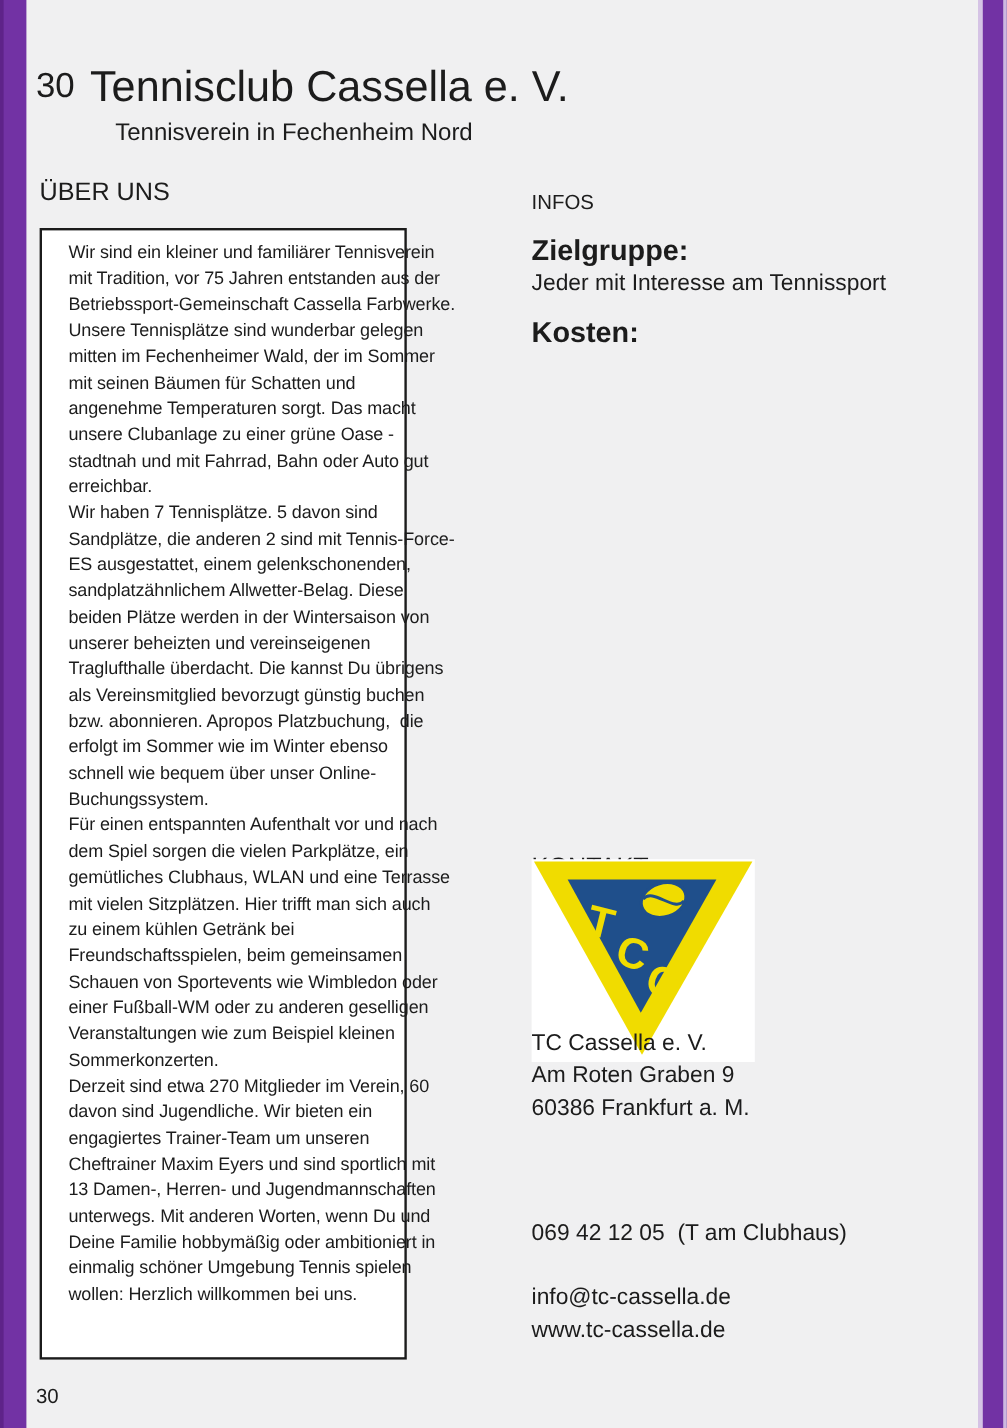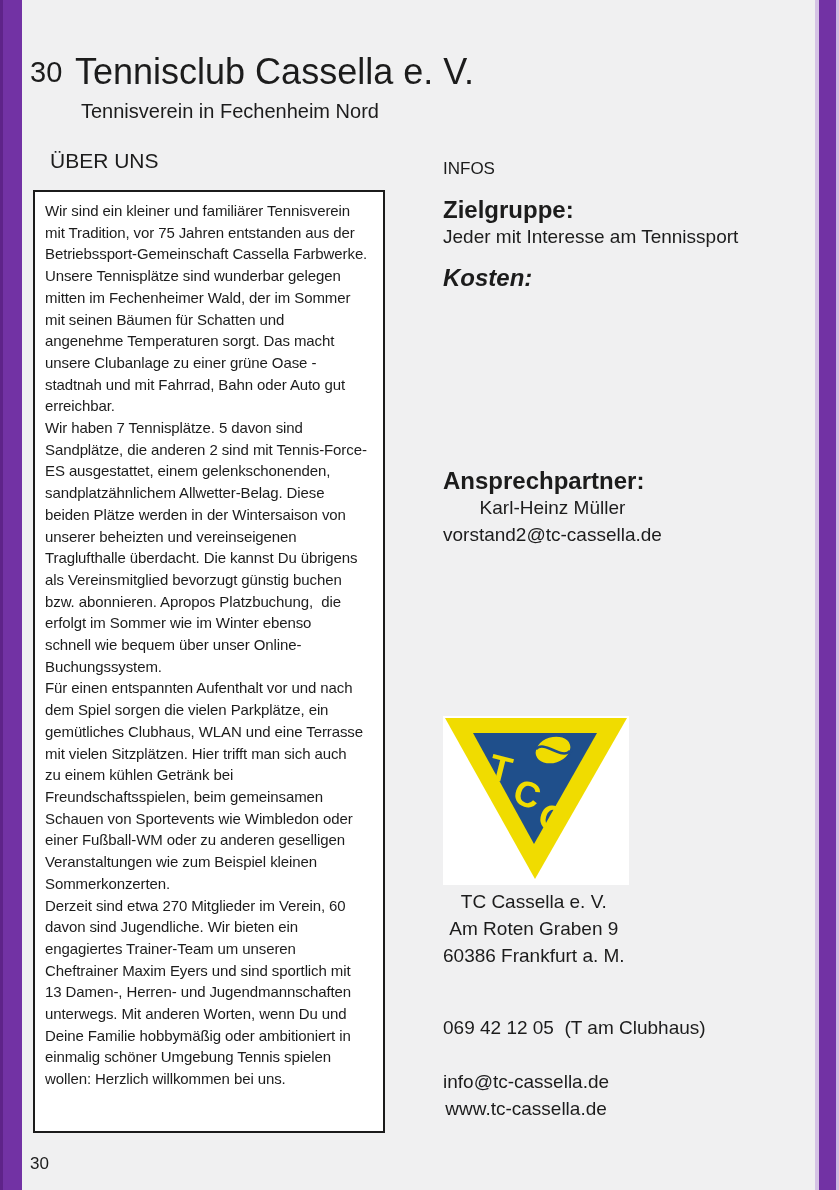--- a/index.html
+++ b/index.html
@@ -21,46 +21,46 @@
   .stripe-right {
     position:absolute; right:0; top:0; bottom:0; width:24px;
     background:#7232a4;
     border-left:4px solid #d5c3e5;
     border-right:3px solid #cdb9e0;
     box-sizing:border-box;
   }
   .abs { position:absolute; }
   .page-index { left:30px; top:55px; font-size:29px; line-height:34px; }
   .page-title { left:75px; top:55px; font-size:36px; line-height:34px; }
-  .page-subtitle { left:81px; top:99px; font-size:20px; line-height:24px; }
+  .page-subtitle { left:96px; top:99px; font-size:20px; line-height:24px; }
   .section-heading { font-size:21px; line-height:25px; }
-  .about-heading { left:50px; top:148px; }
+  .about-heading { left:33px; top:148px; }
   .about-box {
-    left:33px; top:190px; width:352px; height:943px;
+    left:33px; top:190px; width:306px; height:943px;
     background:#ffffff;
     border:2px solid #1b1b1b;
     box-sizing:border-box;
-    padding:8px 10px;
+    padding:8px 22px;
   }
   .about-text {
     font-size:15px;
     line-height:21.7px;
     white-space:pre;
     letter-spacing:-0.1px;
   }
   .right-col { left:443px; }
   .infos-heading { top:156px; font-size:17px; }
   .info-label { font-weight:bold; font-size:24px; line-height:27px; }
-  .info-text  { font-size:19px; line-height:27px; white-space:pre;text-align:center; }
+  .info-text  { font-size:19px; line-height:27px; white-space:pre; }
   .grp-zielgruppe { top:196px; }
-  .grp-kosten { top:264px;font-style:italic; }
+  .grp-kosten { top:264px; }
   .grp-ansprech { top:467px; }
   .kontakt-heading { top:710px; font-size:21px; }
   .logo-wrap { left:443px; top:716px; width:186px; height:169px; background:#ffffff; }
-  .address-text { top:888px; }
+  .address-text { top:856px; }
   .phone-text { top:1014px; }
   .email-web-text { top:1068px; }
   .page-number { left:30px; top:1154px; font-size:17px; }
 </style>
 </head>
 <body>
 
 <div class="page">
 
   <div class="stripe-left"></div>
@@ -119,25 +119,20 @@
 
   <div class="abs right-col grp-zielgruppe">
     <div class="info-label">Zielgruppe:</div>
     <div class="info-text">Jeder mit Interesse am Tennissport</div>
   </div>
 
   <div class="abs right-col grp-kosten">
     <div class="info-label">Kosten:</div>
   </div>
 
-  <div class="abs right-col grp-ansprech">
-    <div class="info-label">Ansprechpartner:</div>
-    <div class="info-text">Karl-Heinz Müller
-vorstand2@tc-cassella.de</div>
-  </div>
 
   <div class="abs right-col kontakt-heading section-heading">KONTAKT</div>
 
   <div class="abs logo-wrap">
     <svg width="186" height="169" viewBox="0 0 186 169" xmlns="http://www.w3.org/2000/svg">
       <polygon points="2,2 184,2 92,163" fill="#f0dc00"></polygon>
       <polygon points="30,17 154,17 91,128" fill="#1f4f8b"></polygon>
       <text transform="translate(44,62) rotate(14)" font-family="Liberation Sans, sans-serif" font-size="36" font-weight="bold" fill="#f0dc00">T</text>
       <text transform="translate(68,86) rotate(18)" font-family="Liberation Sans, sans-serif" font-size="36" font-weight="bold" fill="#f0dc00">C</text>
       <text transform="translate(93,110) rotate(18)" font-family="Liberation Sans, sans-serif" font-size="36" font-weight="bold" fill="#f0dc00">C</text>

